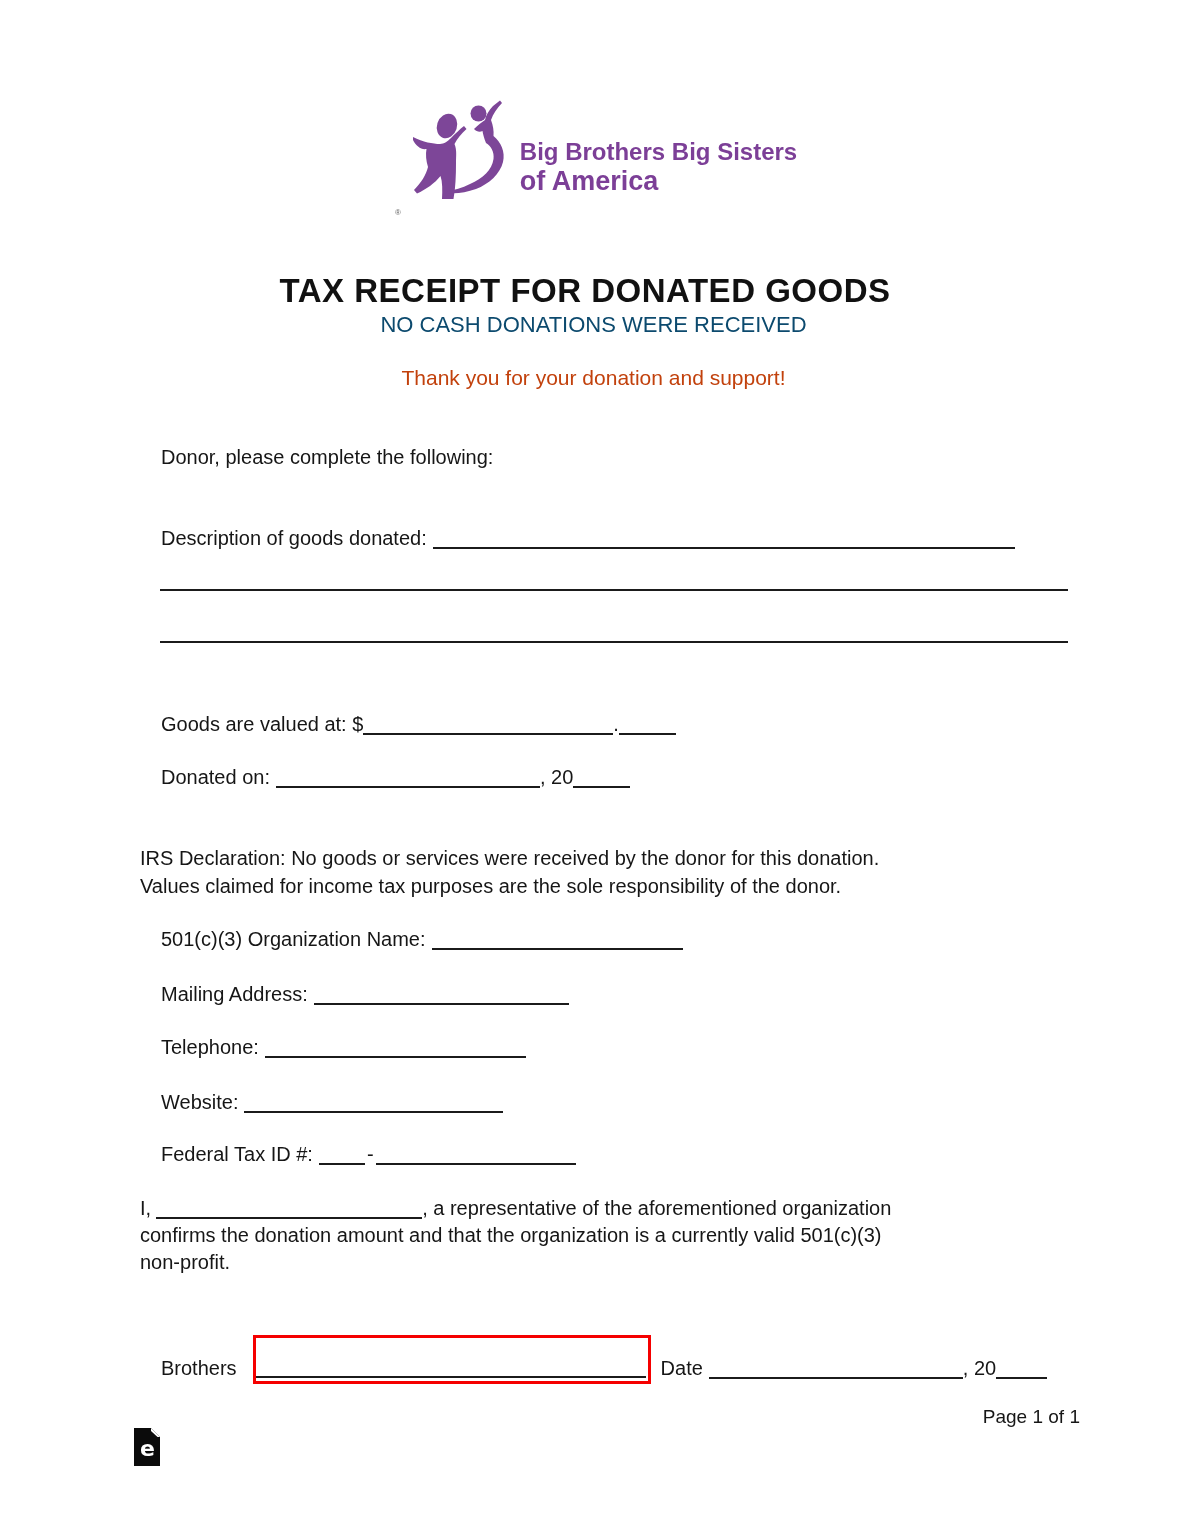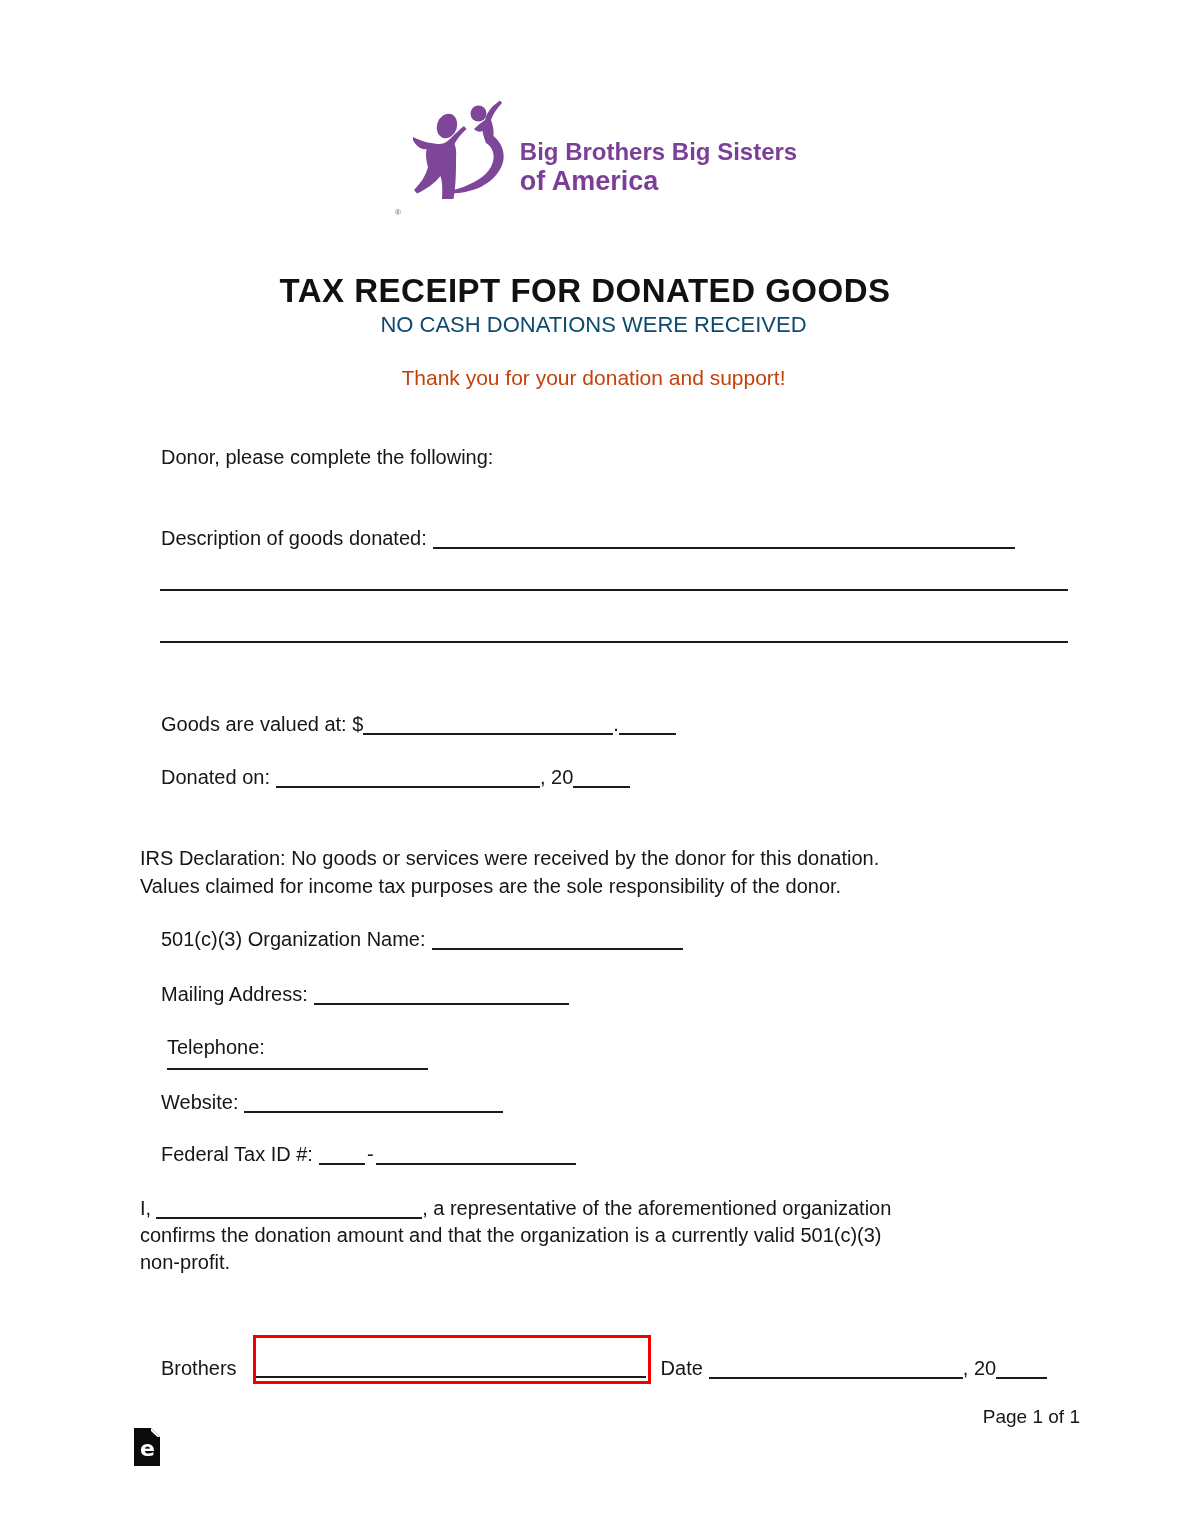--- a/index.html
+++ b/index.html
@@ -48,21 +48,21 @@
   .para{position:absolute;left:140px;font-size:20px;line-height:27.5px;color:#161616;}
   .p-irs{top:845px;width:900px;}
   .p-rep{top:1195px;width:900px;line-height:27px;}
   .rep-line1{display:flex;align-items:baseline;white-space:nowrap;}
   .bl-rep{width:266px;margin-left:5px;}
 
   .r-org{top:928px;}
   .bl-org{width:251px;}
   .r-mail{top:983px;}
   .bl-mail{width:255px;}
-  .r-tel{top:1036px;flex-direction:column;}
+  .r-tel{top:1036px;}
   .bl-tel{width:261px;}
   .r-web{top:1091px;}
   .bl-web{width:259px;}
   .r-fed{top:1143px;}
   .bl-fed-short{width:46px;}
   .bl-fed-long{width:200px;}
   .dash{margin:0 2px;}
 
   
   .r-sign{top:1326px;}

